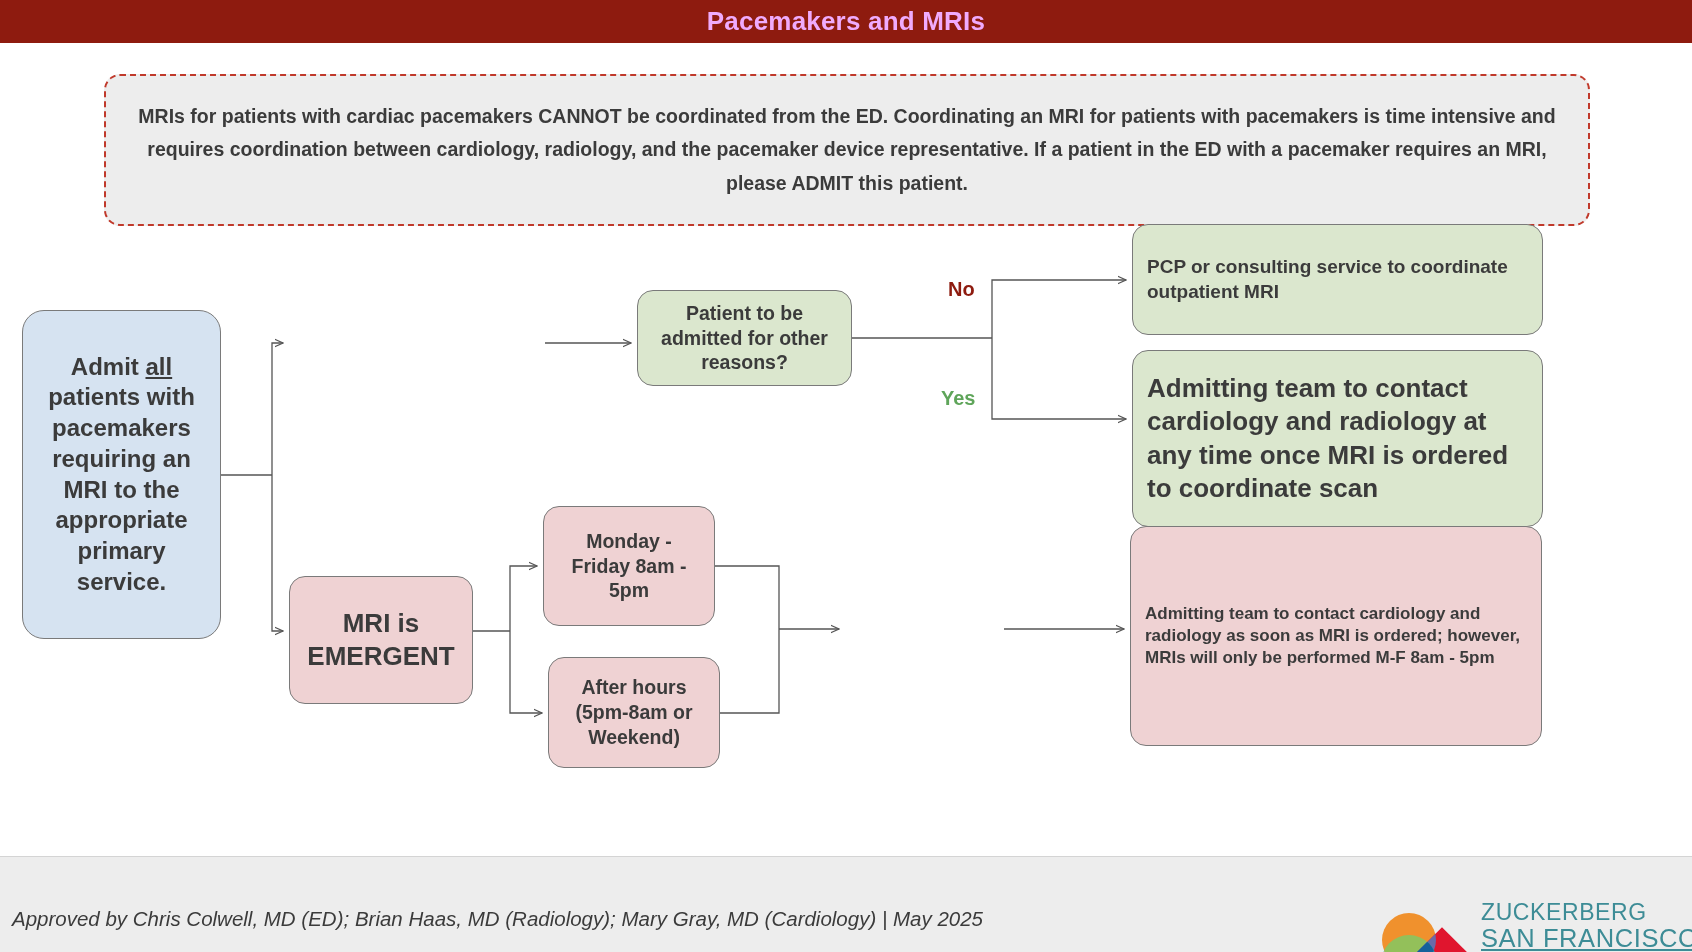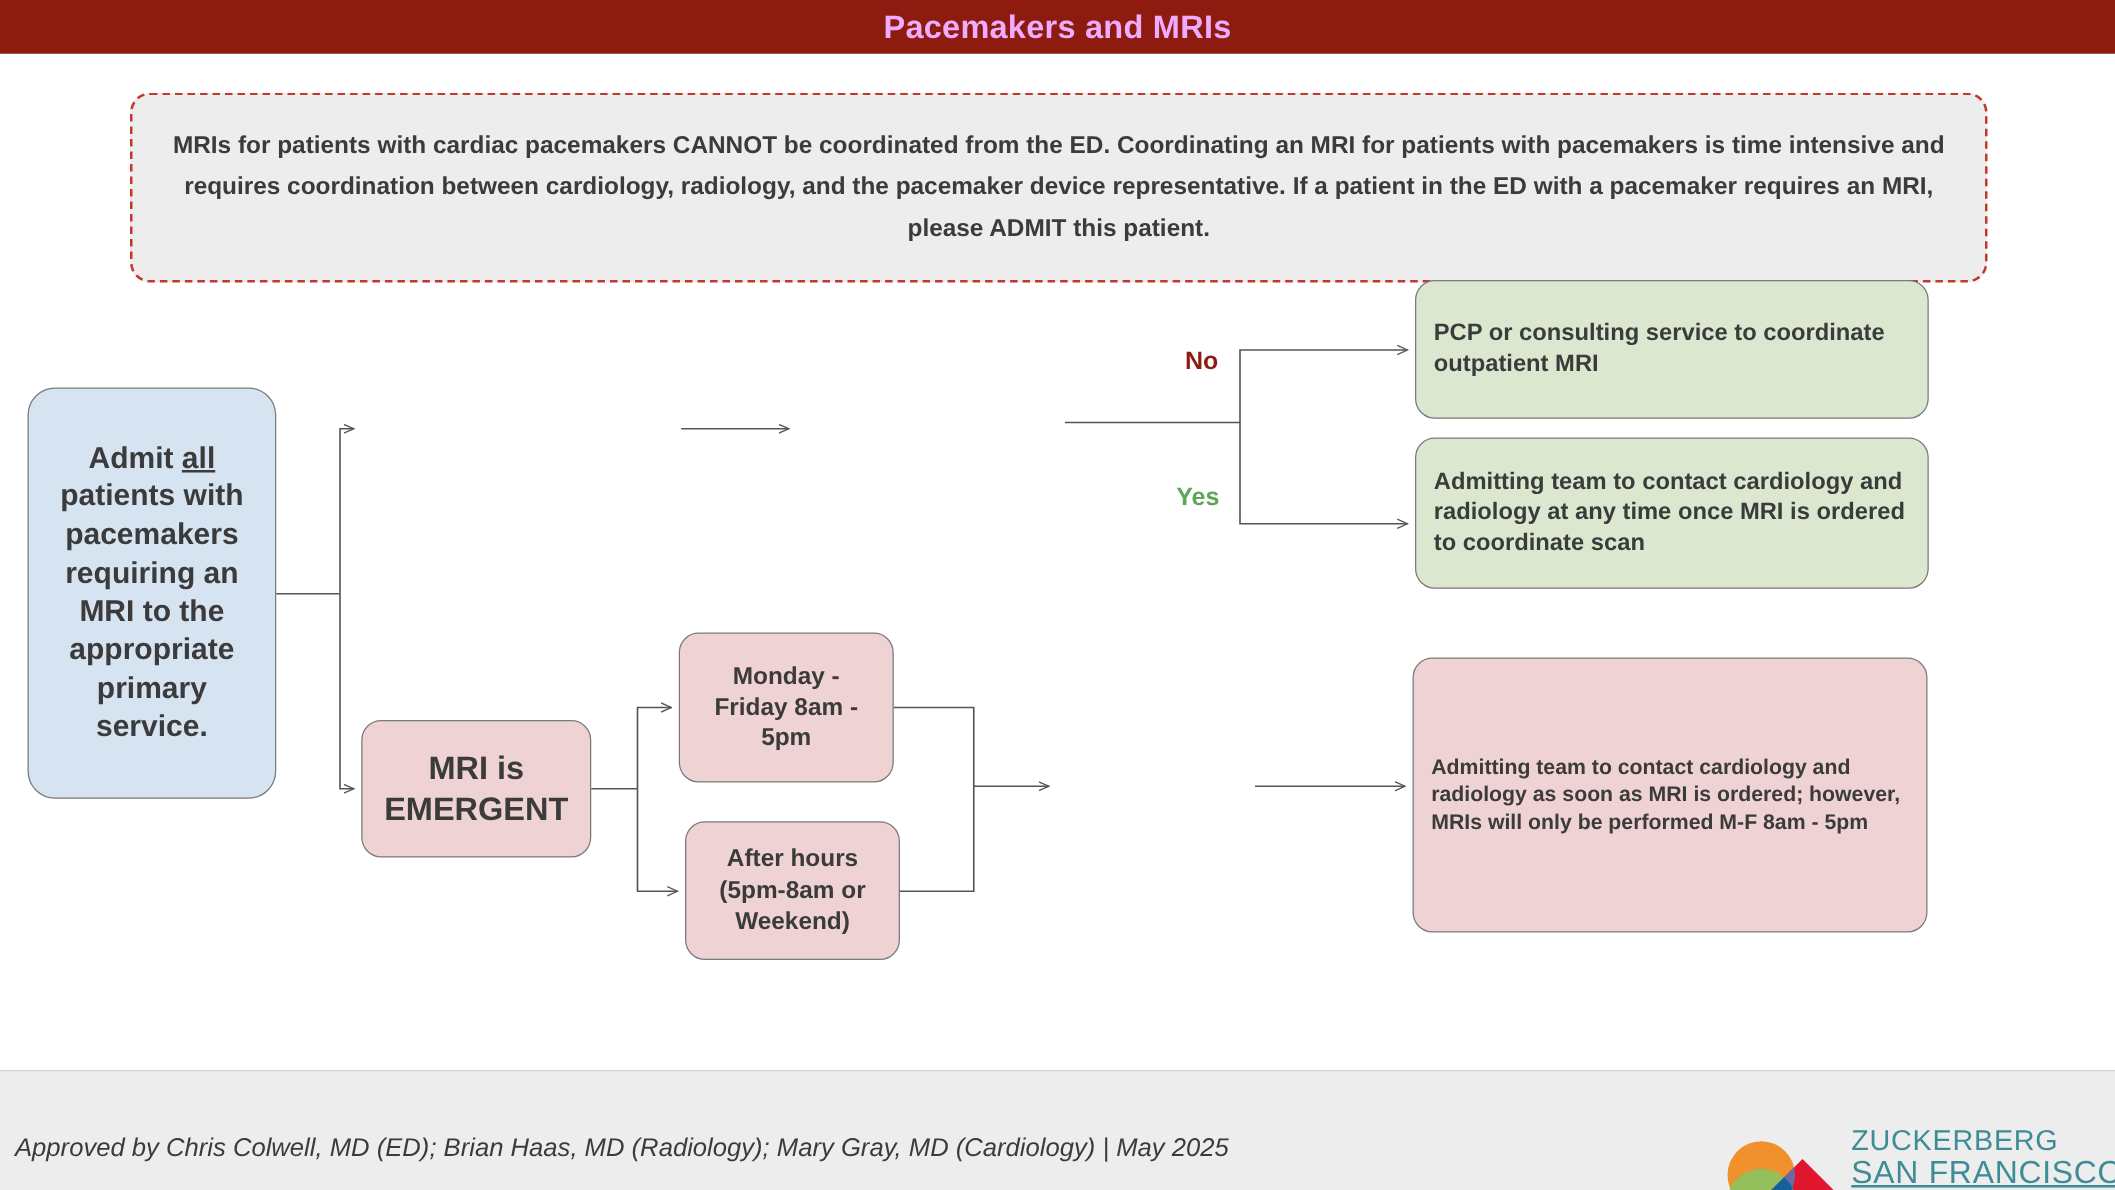--- a/index.html
+++ b/index.html
@@ -88,22 +88,22 @@
 
   .fill-blue  { background: #D6E3F1; }
   .fill-green { background: #DBE7CE; }
   .fill-pink  { background: #EFD2D3; }
 
   
   #n-admit        { left: 22px;   top: 100px; width: 199px; height: 329px;  font-size: 24px; border-radius: 22px; }
   #n-nonemergent  { left: 289px;  top: 60px;  width: 256px; height: 146px;  font-size: 26px; }
   #n-question     { left: 637px;  top: 80px;  width: 215px; height: 96px;   font-size: 19.5px; }
   #n-pcp          { left: 1132px; top: 14px;  width: 411px; height: 111px;  font-size: 19px; }
-  #n-anytime      { left: 1132px; top: 140px; width: 411px; height: 121px;  font-size: 19px; }
-  #n-emergent     { left: 289px;  top: 366px; width: 184px; height: 110px;  font-size: 26px; }
+  #n-anytime      { left: 1132px; top: 140px; width: 411px; height: 177px;  font-size: 26px; }
+  #n-emergent     { left: 289px;  top: 366px; width: 184px; height: 128px;  font-size: 26px; }
   #n-mf           { left: 543px;  top: 296px; width: 172px; height: 120px;  font-size: 19.5px; }
   #n-after        { left: 548px;  top: 447px; width: 172px; height: 111px;  font-size: 19.5px; }
   #n-orders       { left: 845px;  top: 352px; width: 159px; height: 134px;  font-size: 19.5px; }
   #n-asap         { left: 1130px; top: 316px; width: 412px; height: 220px;  font-size: 17px; }
 
   .edge-label {
     position: absolute;
     font-size: 20px;
     font-weight: bold;
   }
@@ -195,20 +195,23 @@
     </g>
   </svg>
 
   <div class="node center fill-blue" id="n-admit">
     <div class="node-inner">
       Admit <u>all</u> patients with pacemakers requiring an MRI to the appropriate primary service.
     </div>
   </div>
 
 
+  <div class="node center fill-green" id="n-question">
+    <div class="node-inner">Patient to be admitted for other reasons?</div>
+  </div>
 
   <div class="node left fill-green" id="n-pcp">
     <div class="node-inner">PCP or consulting service to coordinate outpatient MRI</div>
   </div>
 
   <div class="node left fill-green" id="n-anytime">
     <div class="node-inner">Admitting team to contact cardiology and radiology at any time once MRI is ordered to coordinate scan</div>
   </div>
 
   <div class="node center fill-pink" id="n-emergent">

